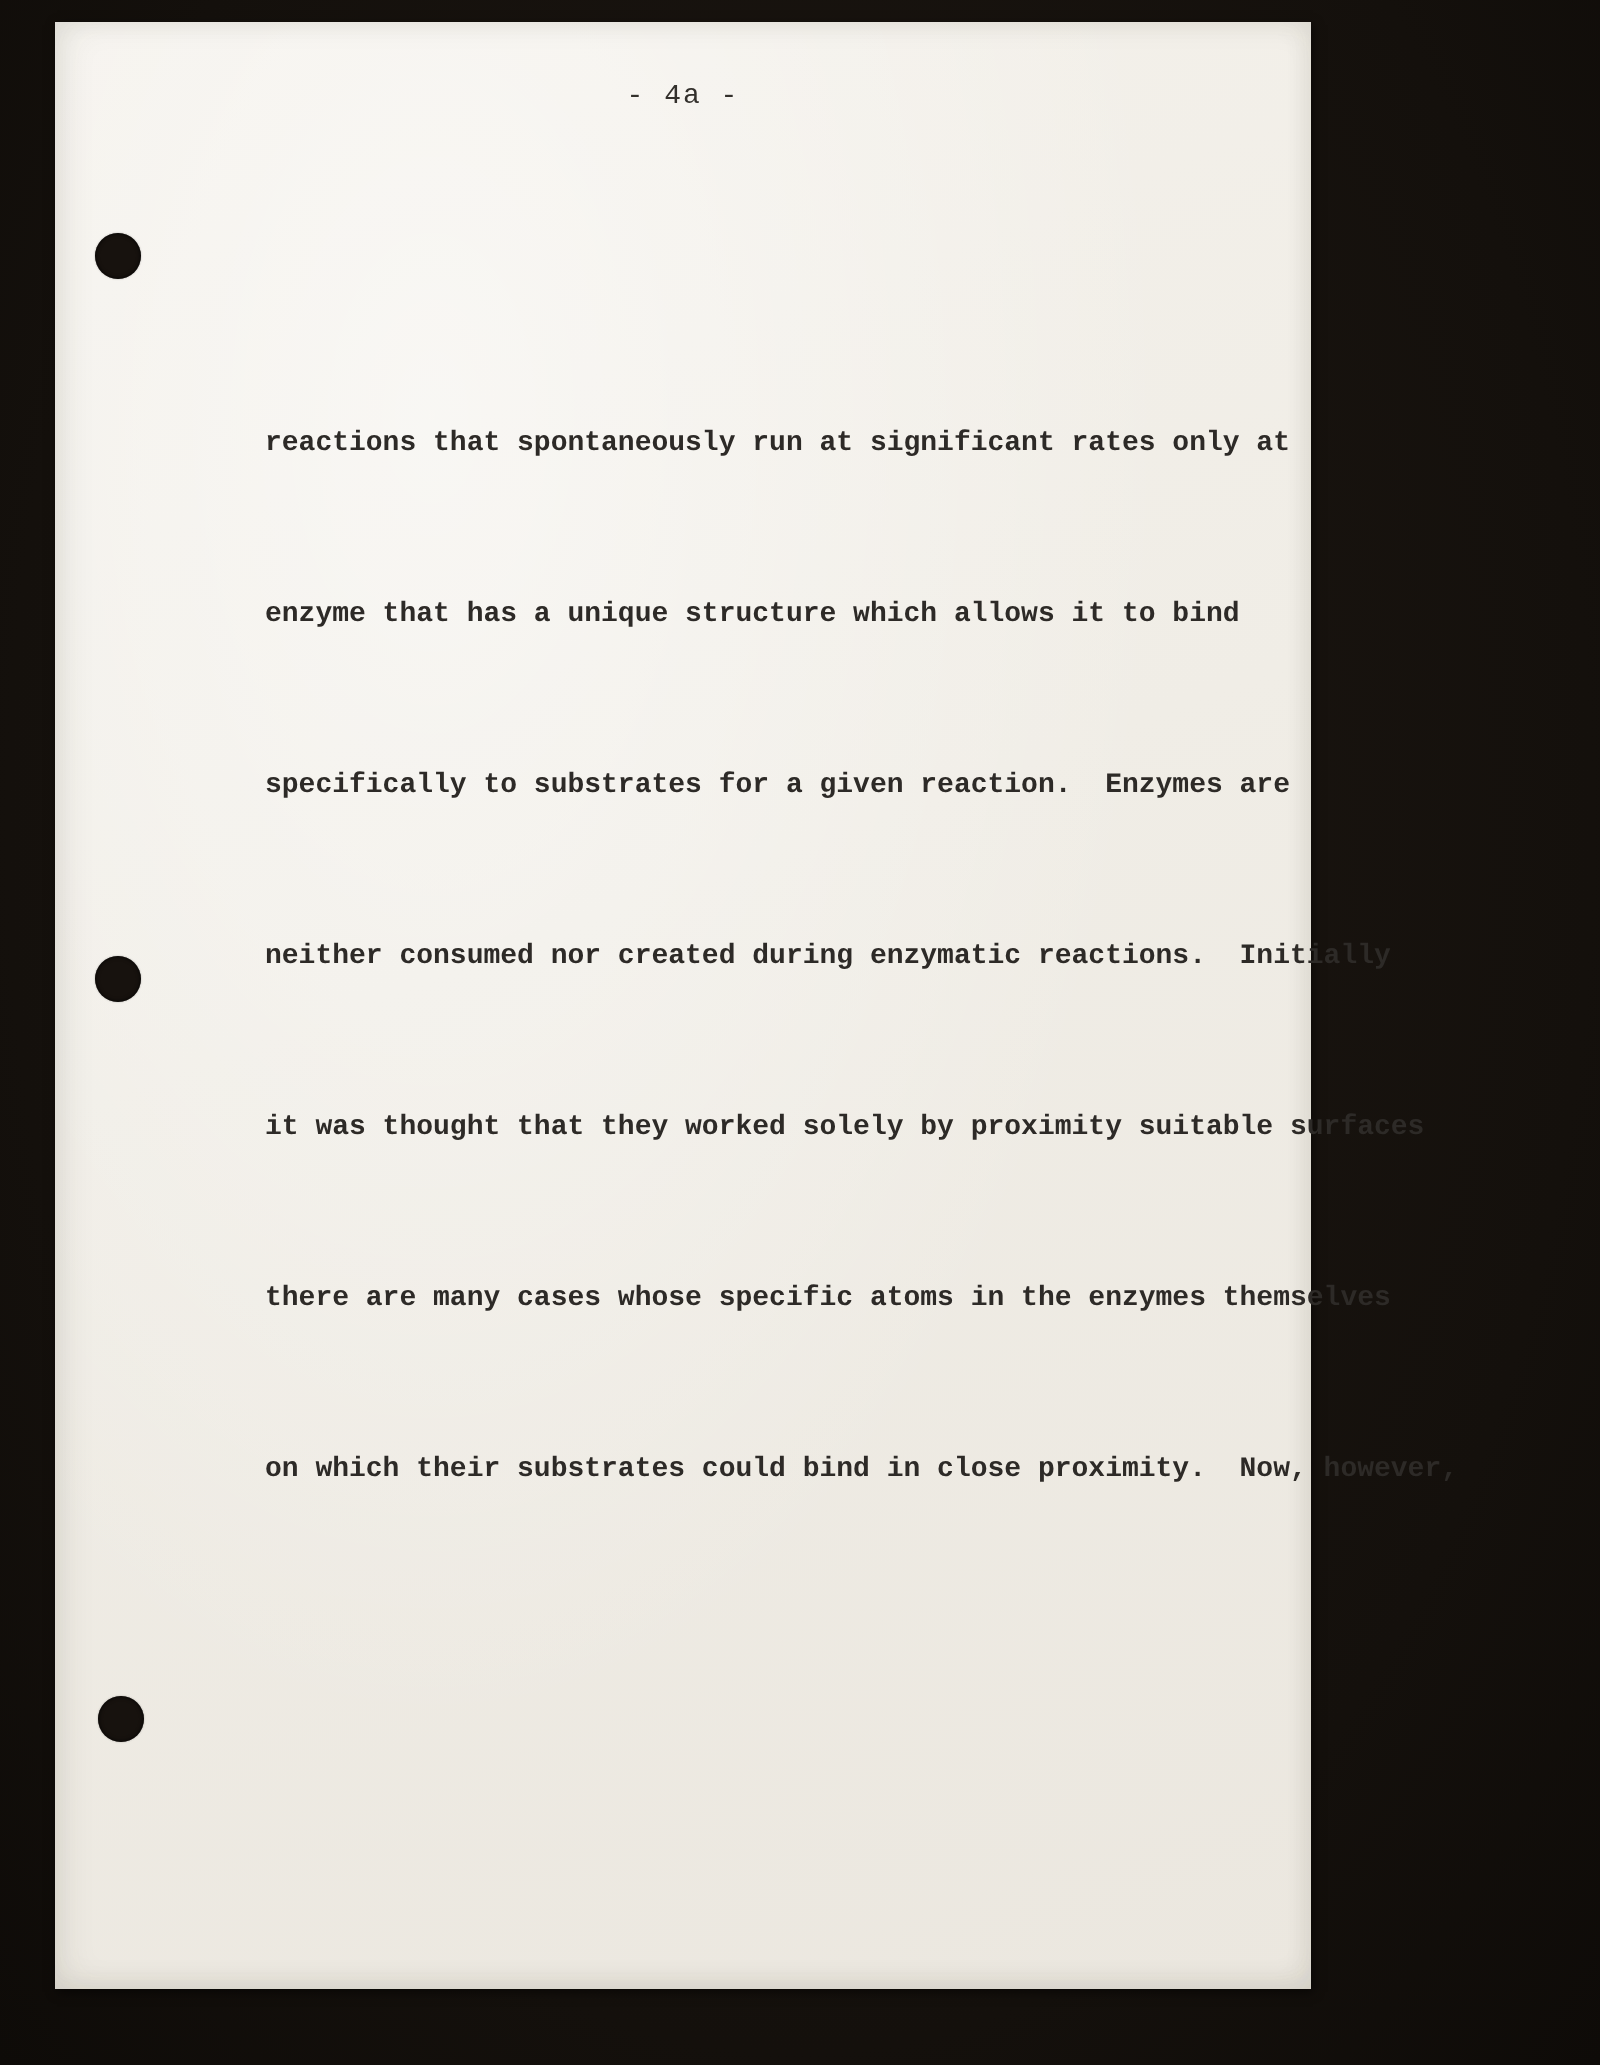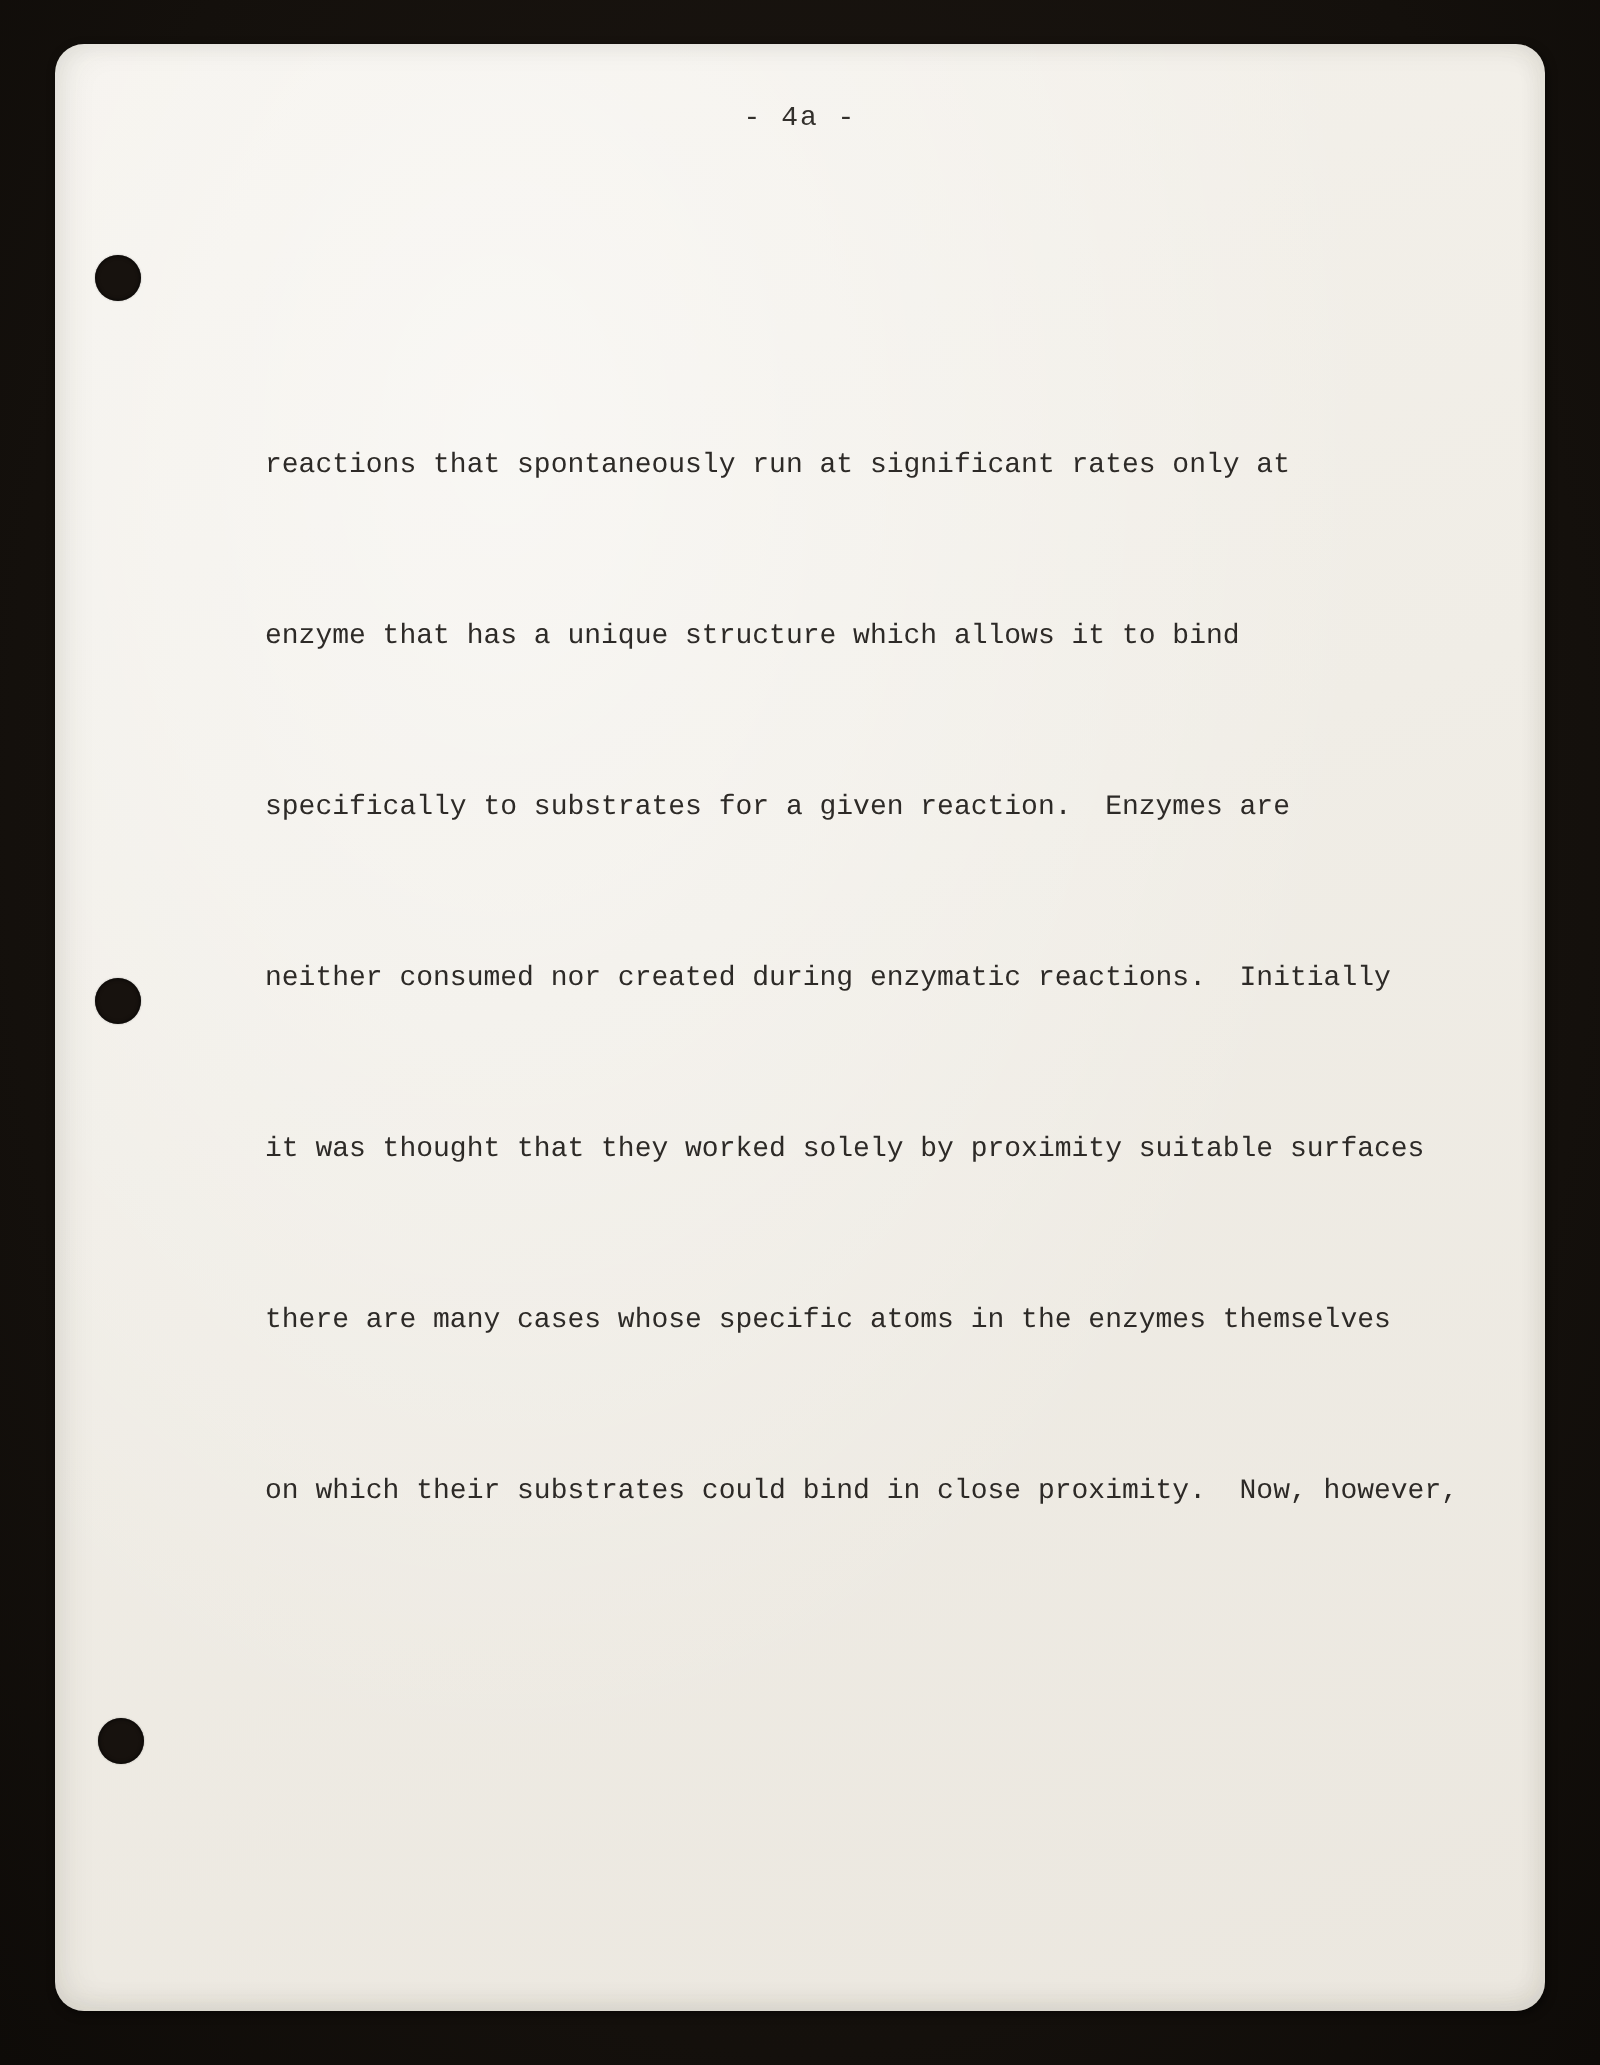--- a/index.html
+++ b/index.html
@@ -12,32 +12,31 @@
   }
   
   .scan-bg {
     position: absolute;
     inset: 0;
     background: radial-gradient(ellipse at 50% 40%, #1d1712 0%, #14100c 70%, #0e0b08 100%);
   }
   .paper {
     position: absolute;
     left: 55px;
-    top: 44px;
-    width: 1490px;
+    top: 22px;
+    width: 1256px;
     height: 1967px;
     background:
       radial-gradient(ellipse at 30% 20%, rgba(255,255,255,0.5) 0%, rgba(255,255,255,0) 60%),
       linear-gradient(160deg, #f4f1eb 0%, #f0ede6 45%, #ebe7df 100%);
     box-shadow:
       inset 10px 0 35px rgba(60,50,40,0.07),
       inset -6px 0 25px rgba(60,50,40,0.05),
       inset 0 -8px 30px rgba(60,50,40,0.05),
       2px 3px 10px rgba(0,0,0,0.55);
-    border-radius: 29px;
   }
   .hole {
     position: absolute;
     width: 46px;
     height: 46px;
     border-radius: 50%;
     background: #17120e;
     box-shadow: inset 0 0 4px rgba(0,0,0,0.9), 0 0 2px rgba(0,0,0,0.3);
   }
   .hole-1 { left: 40px; top: 211px; }
@@ -58,21 +57,21 @@
     position: absolute;
     left: 210px;
     top: 222px;
     width: 1240px;
     font-size: 28px;
     line-height: 57px;
     color: #2d2a27;
     white-space: pre;
     text-rendering: geometricPrecision;
   }
-  .line { height: 57px; }
+  .line { height: 57px; font-weight: bold; }
 </style>
 </head>
 <body>
 
 <div class="scan-bg"></div>
 
 <div class="paper">
 
   <div class="hole hole-1"></div>
   <div class="hole hole-2"></div>

